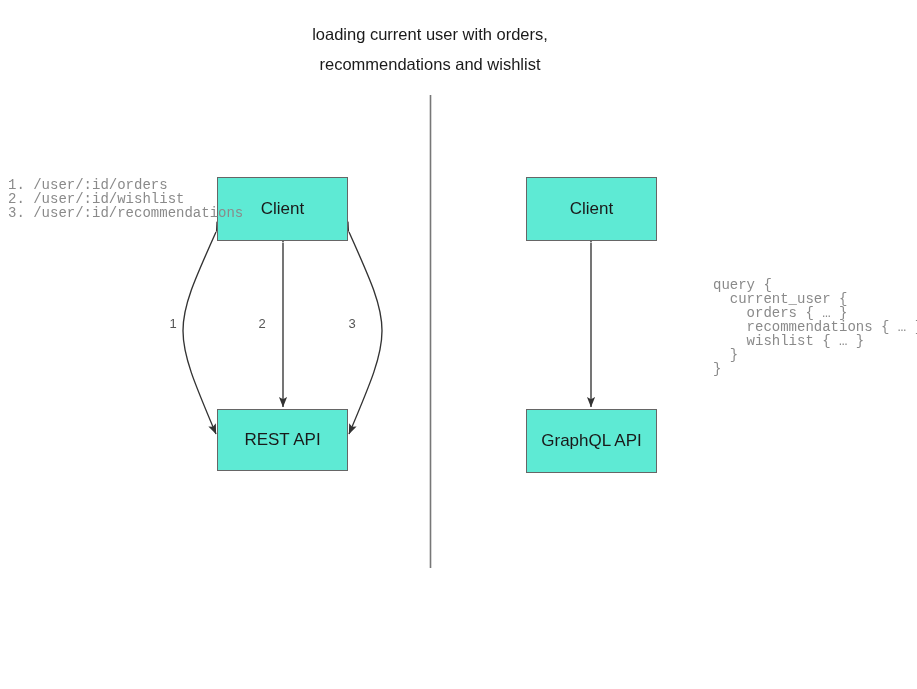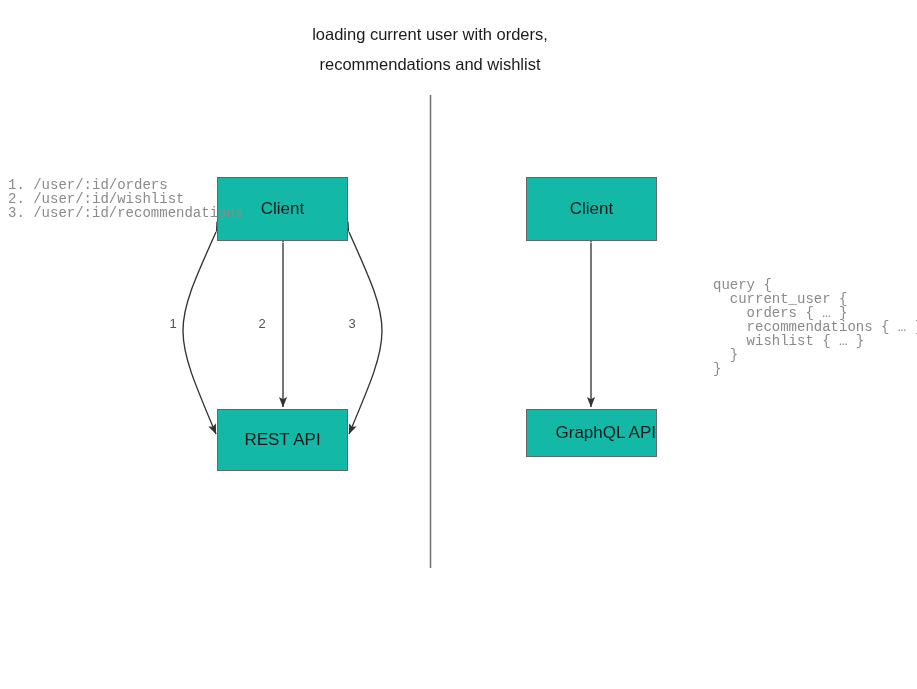--- a/index.html
+++ b/index.html
@@ -29,33 +29,33 @@
     text-align: center;
     font-family: "Liberation Sans", sans-serif;
     font-size: 16.5px;
     line-height: 30px;
     color: #1a1a1a;
     white-space: pre-line;
   }
   .node-box {
     position: absolute;
     box-sizing: border-box;
-    background: #14b8a6;
+    background: #5eead4;
     border: 1.3px solid #666666;
     display: flex;
     align-items: center;
     justify-content: center;
     font-family: "Liberation Sans", sans-serif;
     font-size: 17px;
     color: #1a1a1a;
   }
   #client-rest-box  { left: 217px; top: 177px; width: 131px; height: 64px; }
   #rest-api-box     { left: 217px; top: 409px; width: 131px; height: 62px; }
   #client-gql-box   { left: 526px; top: 177px; width: 131px; height: 64px; }
-  #graphql-api-box  { left: 526px; top: 409px; width: 131px; height: 48px; justify-content: flex-end; }
+  #graphql-api-box  { left: 526px; top: 409px; width: 131px; height: 64px; }
 
   .edge-label {
     position: absolute;
     font-family: "Liberation Sans", sans-serif;
     font-size: 13px;
     color: #555555;
     text-align: center;
     width: 20px;
   }
   #edge-label-1 { left: 163px; top: 316px; }

